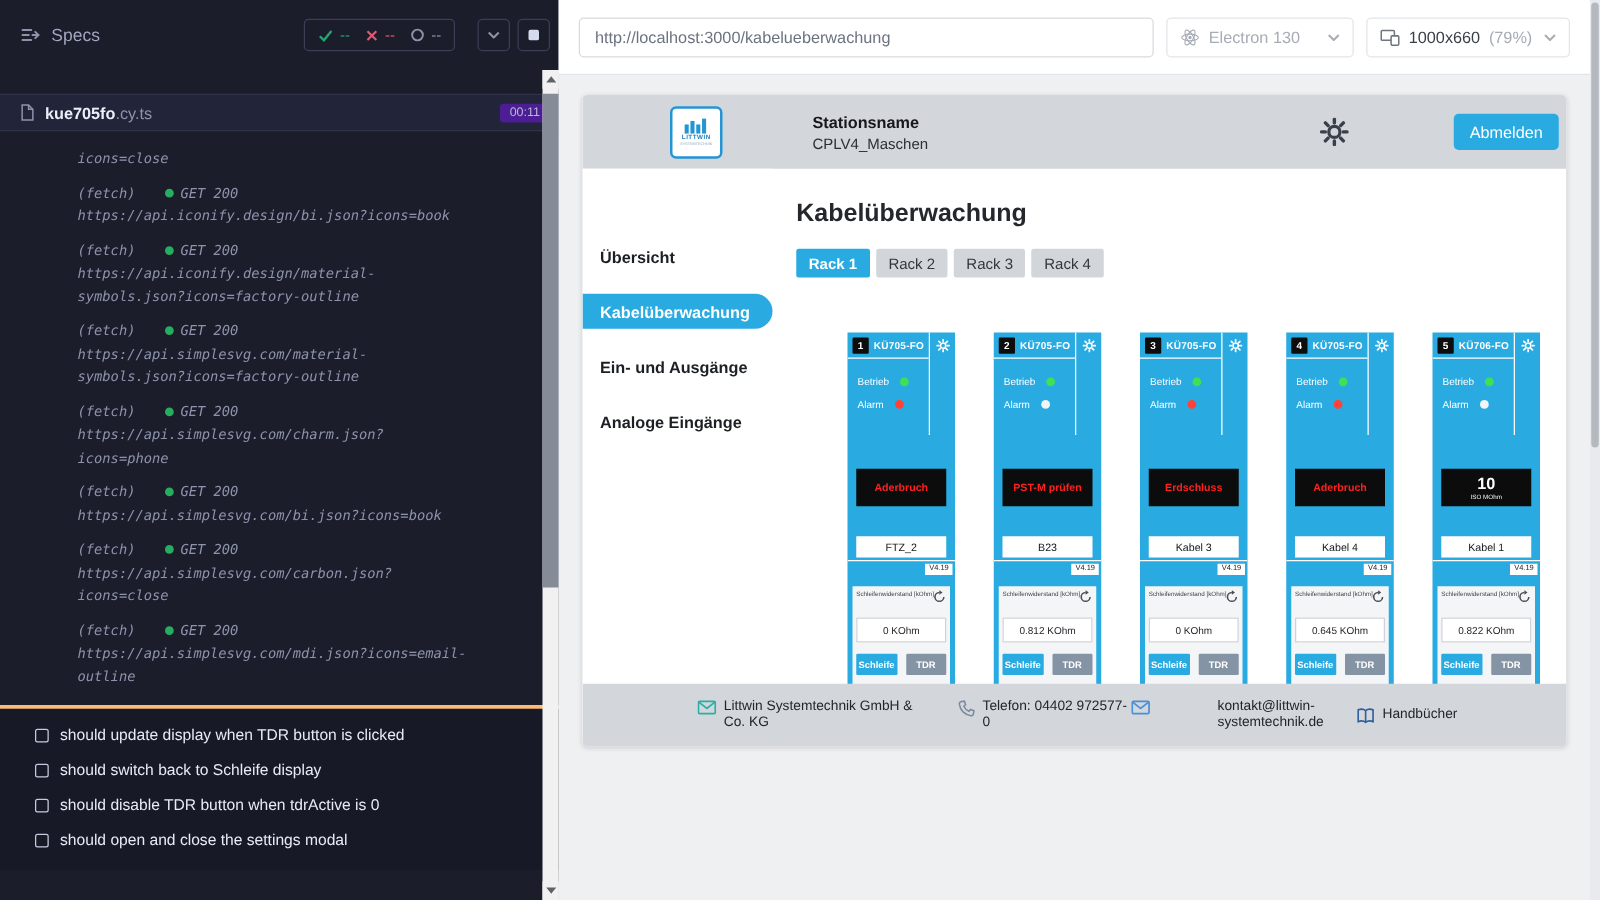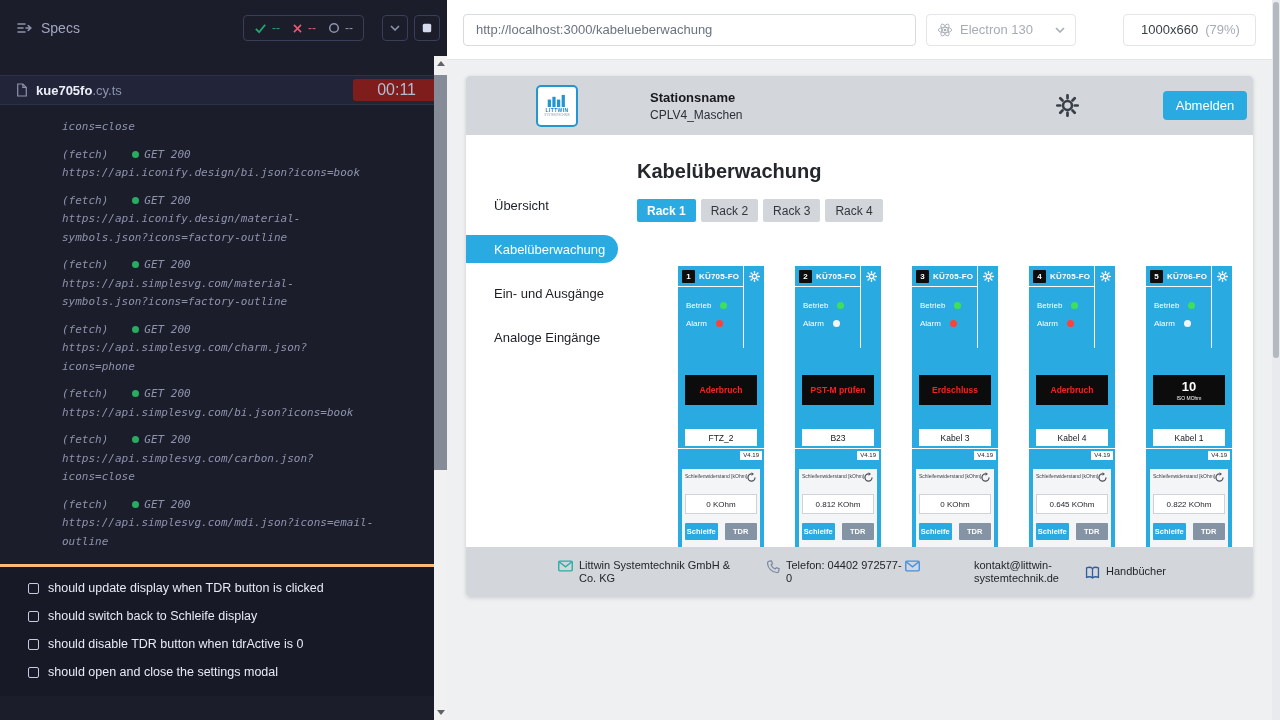--- a/index.html
+++ b/index.html
@@ -14,21 +14,21 @@
   .stats-box { margin-left:auto; height:26px; border:1px solid #3a3e56; border-radius:4px; display:flex; align-items:center; padding:0 10px; gap:12px; cursor:default; }
   .stat { display:flex; align-items:center; gap:5px; font-size:12px; }
   .stat-pass { color:#1fa971; } .stat-fail { color:#e45770; } .stat-pend { color:#8e93ac; }
   .icon-btn { width:26px; height:26px; border:1px solid #3a3e56; border-radius:4px; display:flex; align-items:center; justify-content:center; cursor:pointer; }
   .chev-btn { margin-left:18px; }
   .stop-btn { margin-left:6px; }
 
   .spec-bar { height:30px; margin-top:19px; background:#222539; border-top:1px solid #2e3247; border-bottom:1px solid #2e3247; display:flex; align-items:center; padding:0 16px; cursor:pointer; }
   .spec-name { color:#eceef8; font-size:13px; font-weight:700; margin-left:8px; white-space:nowrap; }
   .spec-ext { color:#8e93ac; font-weight:400; }
-  .spec-time { margin-left:auto; background:#7f1d1d; color:#b6bad2; font-size:16px; padding:2px 24px; border-radius:3px; }
+  .spec-time { margin-left:auto; background:#4c1d95; color:#b6bad2; font-size:10px; padding:2px 8px; border-radius:3px; }
 
   .log { padding:13px 0 0 62px; }
   .log-entry { margin-bottom:9px; cursor:pointer; }
   .log-line { font-family:"DejaVu Sans Mono",monospace; font-style:italic; font-size:11px; line-height:18.5px; color:#8e93ac; white-space:nowrap; }
   .fetch-label { margin-right:24px; }
   .get-dot { display:inline-block; width:7px; height:7px; border-radius:50%; background:#27ad5f; margin-right:5px; }
 
   .tests { margin-top:13px; border-top:3px solid #fdba74; background:#171927; padding:7px 0 10px; }
   .test-row { height:28px; display:flex; align-items:center; padding-left:28px; cursor:pointer; }
   .test-icon { width:11px; height:11px; border:1.5px solid #c7cbe0; border-radius:2px; margin-right:9px; flex:none; }
@@ -41,40 +41,40 @@
   .tri-up { width:0; height:0; border-left:4px solid transparent; border-right:4px solid transparent; border-bottom:5px solid #5f6368; }
   .tri-down { width:0; height:0; border-left:4px solid transparent; border-right:4px solid transparent; border-top:5px solid #5f6368; }
   #rep-thumb { position:absolute; left:0; top:19px; width:13px; height:395px; background:#858b97; cursor:pointer; }
 
   
   #aut { position:absolute; left:447px; top:0; width:825px; height:720px; background:#eef0f2; }
   .browser-bar { height:60px; background:#fff; border-bottom:1px solid #e3e5e9; display:flex; align-items:center; padding:14px 16px; gap:10px; }
   .url-box { flex:1; height:32px; border:1px solid #d8dbdf; border-radius:4px; background:#fff; display:flex; align-items:center; padding:0 12px; color:#6b7280; font-size:13px; cursor:text; white-space:nowrap; overflow:hidden; }
   .select-box { height:32px; border:1px solid #e3e5e9; border-radius:4px; background:#fff; display:flex; align-items:center; padding:0 10px; gap:7px; font-size:13px; cursor:pointer; flex:none; }
   .browser-select { width:150px; color:#a6abb5; }
-  .viewport-select { width:133px; color:#3a3f47;margin-left:37px; }
+  .viewport-select { width:163px; color:#3a3f47; }
   .zoom-pct { color:#a6abb5; }
   .select-chev { margin-left:auto; }
 
   .stage { position:absolute; left:0; top:60px; right:0; bottom:0; }
   .app { position:absolute; left:19px; top:16px; width:787px; height:521px; background:#fff; border-radius:4px; overflow:hidden; box-shadow:0 1px 4px rgba(0,0,0,.15); }
 
   .app-header { height:59px; background:#d3d6db; display:flex; align-items:center; padding-right:6px; }
   .logo { width:42px; height:42px; margin-left:70px; background:#fff; border:2px solid #2495d3; border-radius:5px; display:flex; flex-direction:column; align-items:center; justify-content:center; flex:none; }
   .logo-text { font-size:5px; font-weight:700; color:#1f7ec2; letter-spacing:.4px; line-height:6px; }
   .logo-sub { font-size:3px; color:#8fa6b8; line-height:4px; }
   .station { margin-left:72px; }
   .station-label { font-size:13px; font-weight:700; color:#16181c; }
   .station-name { font-size:12px; color:#2c3036; margin-top:3px; }
   .header-gear { margin-left:auto; margin-right:84px; cursor:pointer; display:flex; }
   .logout-btn { width:84px; height:29px; background:#29abe2; border:none; border-radius:4px; color:#fff; font-size:13px; font-family:inherit; display:flex; align-items:center; justify-content:center; cursor:pointer; }
 
   .app-body { position:relative; height:462px; }
   .nav { position:absolute; left:0; top:0; width:152px; height:100%; background:#fff; padding-top:56px; }
-  .nav-item { height:28px; display:flex; align-items:center; padding-left:28px; margin-bottom:16px; font-size:13px; font-weight:400; color:#1c2025; cursor:pointer; white-space:nowrap; }
+  .nav-item { height:28px; display:flex; align-items:center; padding-left:14px; margin-bottom:16px; font-size:13px; font-weight:700; color:#1c2025; cursor:pointer; white-space:nowrap; }
   .nav-item.active { background:#29abe2; color:#fff; border-radius:0 14px 14px 0; }
 
   .content { position:absolute; left:152px; top:0; right:0; height:100%; padding:25px 0 0 19px; }
   .page-title { font-size:20px; font-weight:600; color:#24272c; }
   .racks { display:flex; gap:5px; margin-top:16px; }
   .rack-tab { height:23px; padding:0 10px; display:flex; align-items:center; font-size:12px; background:#d2d5da; color:#33373d; border-radius:2px; cursor:pointer; }
   .rack-tab.active { background:#29abe2; color:#fff; font-weight:700; }
 
   .cards { display:flex; gap:31px; margin-top:44px; margin-left:41px; }
   .card { width:86px; height:310px; background:#29abe2; position:relative; overflow:hidden; flex:none; }

